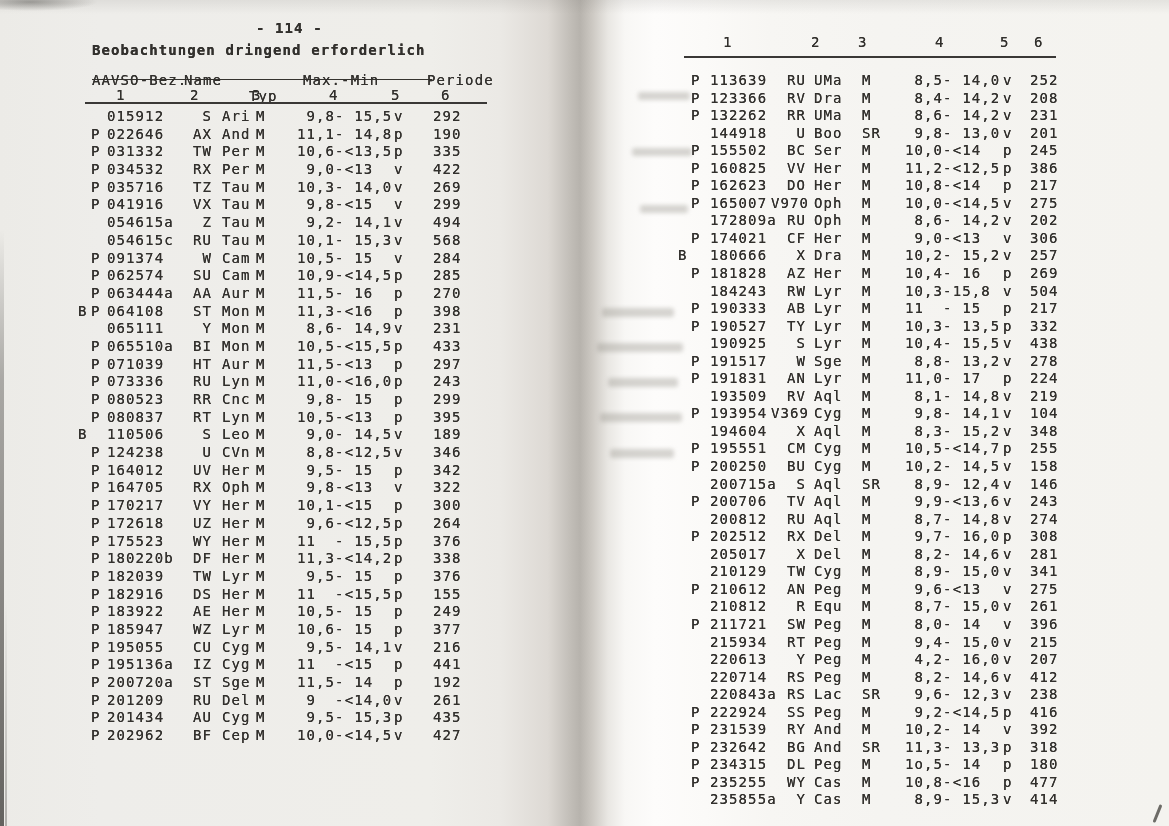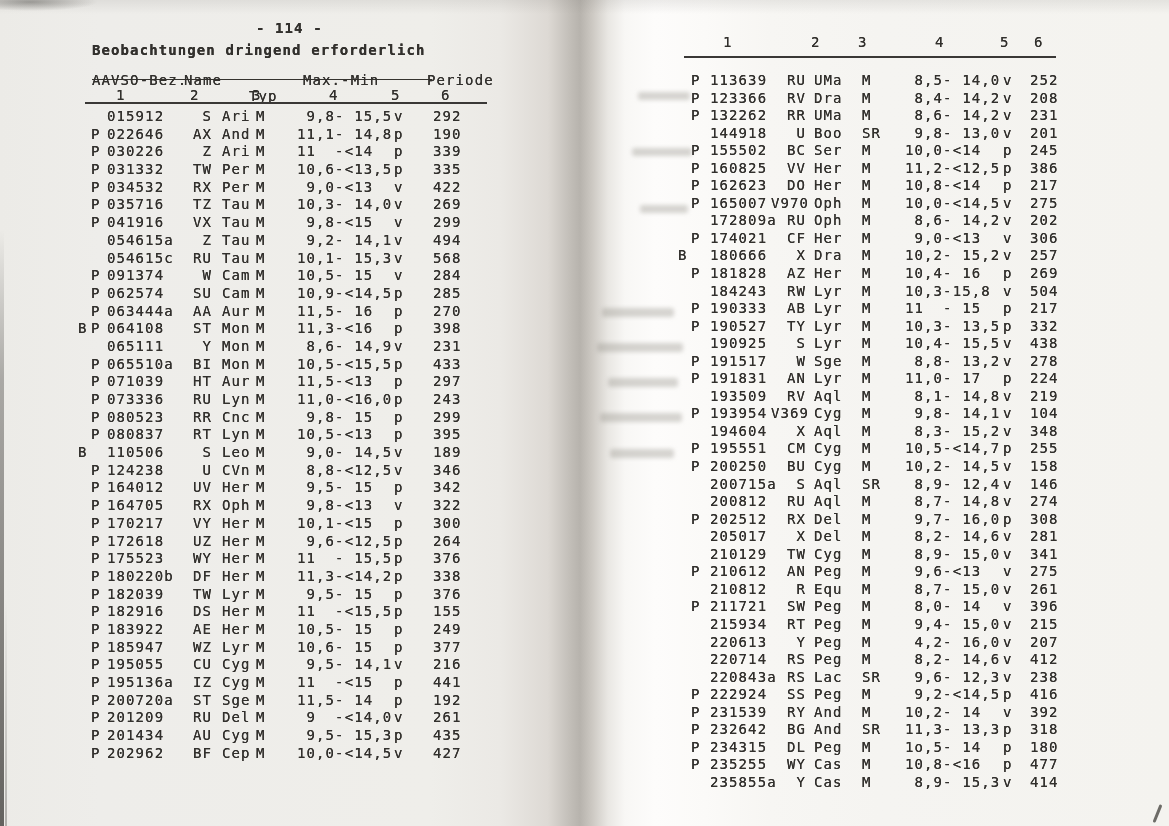--- a/index.html
+++ b/index.html
@@ -86,21 +86,20 @@
   <div class="txt" style="left:811px;top:34px">2</div>
   <div class="txt" style="left:858px;top:34px">3</div>
   <div class="txt" style="left:935px;top:34px">4</div>
   <div class="txt" style="left:1000px;top:34px">5</div>
   <div class="txt" style="left:1034px;top:34px">6</div>
   <div class="hrule hruleR"></div>
 
   <div class="rows rowsL">
       <div class="row"><span class="c c0"></span><span class="c c1"></span><span class="c c2">015912</span><span class="c c3">S</span><span class="c c4">Ari</span><span class="c c5">M</span><span class="c c6"> 9,8- 15,5</span><span class="c c7">v</span><span class="c c8">292</span></div>
       <div class="row"><span class="c c0"></span><span class="c c1">P</span><span class="c c2">022646</span><span class="c c3">AX</span><span class="c c4">And</span><span class="c c5">M</span><span class="c c6">11,1- 14,8</span><span class="c c7">p</span><span class="c c8">190</span></div>
-      <div class="row"><span class="c c0"></span><span class="c c1">P</span><span class="c c2">030226</span><span class="c c3">Z</span><span class="c c4">Ari</span><span class="c c5">M</span><span class="c c6">11  -&lt;14</span><span class="c c7">p</span><span class="c c8">339</span></div>
       <div class="row"><span class="c c0"></span><span class="c c1">P</span><span class="c c2">031332</span><span class="c c3">TW</span><span class="c c4">Per</span><span class="c c5">M</span><span class="c c6">10,6-&lt;13,5</span><span class="c c7">p</span><span class="c c8">335</span></div>
       <div class="row"><span class="c c0"></span><span class="c c1">P</span><span class="c c2">034532</span><span class="c c3">RX</span><span class="c c4">Per</span><span class="c c5">M</span><span class="c c6"> 9,0-&lt;13</span><span class="c c7">v</span><span class="c c8">422</span></div>
       <div class="row"><span class="c c0"></span><span class="c c1">P</span><span class="c c2">035716</span><span class="c c3">TZ</span><span class="c c4">Tau</span><span class="c c5">M</span><span class="c c6">10,3- 14,0</span><span class="c c7">v</span><span class="c c8">269</span></div>
       <div class="row"><span class="c c0"></span><span class="c c1">P</span><span class="c c2">041916</span><span class="c c3">VX</span><span class="c c4">Tau</span><span class="c c5">M</span><span class="c c6"> 9,8-&lt;15</span><span class="c c7">v</span><span class="c c8">299</span></div>
       <div class="row"><span class="c c0"></span><span class="c c1"></span><span class="c c2">054615a</span><span class="c c3">Z</span><span class="c c4">Tau</span><span class="c c5">M</span><span class="c c6"> 9,2- 14,1</span><span class="c c7">v</span><span class="c c8">494</span></div>
       <div class="row"><span class="c c0"></span><span class="c c1"></span><span class="c c2">054615c</span><span class="c c3">RU</span><span class="c c4">Tau</span><span class="c c5">M</span><span class="c c6">10,1- 15,3</span><span class="c c7">v</span><span class="c c8">568</span></div>
       <div class="row"><span class="c c0"></span><span class="c c1">P</span><span class="c c2">091374</span><span class="c c3">W</span><span class="c c4">Cam</span><span class="c c5">M</span><span class="c c6">10,5- 15</span><span class="c c7">v</span><span class="c c8">284</span></div>
       <div class="row"><span class="c c0"></span><span class="c c1">P</span><span class="c c2">062574</span><span class="c c3">SU</span><span class="c c4">Cam</span><span class="c c5">M</span><span class="c c6">10,9-&lt;14,5</span><span class="c c7">p</span><span class="c c8">285</span></div>
       <div class="row"><span class="c c0"></span><span class="c c1">P</span><span class="c c2">063444a</span><span class="c c3">AA</span><span class="c c4">Aur</span><span class="c c5">M</span><span class="c c6">11,5- 16</span><span class="c c7">p</span><span class="c c8">270</span></div>
       <div class="row"><span class="c c0">B</span><span class="c c1">P</span><span class="c c2">064108</span><span class="c c3">ST</span><span class="c c4">Mon</span><span class="c c5">M</span><span class="c c6">11,3-&lt;16</span><span class="c c7">p</span><span class="c c8">398</span></div>
@@ -147,20 +146,21 @@
       <div class="row"><span class="c c0"></span><span class="c c1">P</span><span class="c c2">190527</span><span class="c c3">TY</span><span class="c c4">Lyr</span><span class="c c5">M</span><span class="c c6">10,3- 13,5</span><span class="c c7">p</span><span class="c c8">332</span></div>
       <div class="row"><span class="c c0"></span><span class="c c1"></span><span class="c c2">190925</span><span class="c c3">S</span><span class="c c4">Lyr</span><span class="c c5">M</span><span class="c c6">10,4- 15,5</span><span class="c c7">v</span><span class="c c8">438</span></div>
       <div class="row"><span class="c c0"></span><span class="c c1">P</span><span class="c c2">191517</span><span class="c c3">W</span><span class="c c4">Sge</span><span class="c c5">M</span><span class="c c6"> 8,8- 13,2</span><span class="c c7">v</span><span class="c c8">278</span></div>
       <div class="row"><span class="c c0"></span><span class="c c1">P</span><span class="c c2">191831</span><span class="c c3">AN</span><span class="c c4">Lyr</span><span class="c c5">M</span><span class="c c6">11,0- 17</span><span class="c c7">p</span><span class="c c8">224</span></div>
       <div class="row"><span class="c c0"></span><span class="c c1"></span><span class="c c2">193509</span><span class="c c3">RV</span><span class="c c4">Aql</span><span class="c c5">M</span><span class="c c6"> 8,1- 14,8</span><span class="c c7">v</span><span class="c c8">219</span></div>
       <div class="row"><span class="c c0"></span><span class="c c1">P</span><span class="c c2">193954</span><span class="c c3">V369</span><span class="c c4">Cyg</span><span class="c c5">M</span><span class="c c6"> 9,8- 14,1</span><span class="c c7">v</span><span class="c c8">104</span></div>
       <div class="row"><span class="c c0"></span><span class="c c1"></span><span class="c c2">194604</span><span class="c c3">X</span><span class="c c4">Aql</span><span class="c c5">M</span><span class="c c6"> 8,3- 15,2</span><span class="c c7">v</span><span class="c c8">348</span></div>
       <div class="row"><span class="c c0"></span><span class="c c1">P</span><span class="c c2">195551</span><span class="c c3">CM</span><span class="c c4">Cyg</span><span class="c c5">M</span><span class="c c6">10,5-&lt;14,7</span><span class="c c7">p</span><span class="c c8">255</span></div>
       <div class="row"><span class="c c0"></span><span class="c c1">P</span><span class="c c2">200250</span><span class="c c3">BU</span><span class="c c4">Cyg</span><span class="c c5">M</span><span class="c c6">10,2- 14,5</span><span class="c c7">v</span><span class="c c8">158</span></div>
       <div class="row"><span class="c c0"></span><span class="c c1"></span><span class="c c2">200715a</span><span class="c c3">S</span><span class="c c4">Aql</span><span class="c c5">SR</span><span class="c c6"> 8,9- 12,4</span><span class="c c7">v</span><span class="c c8">146</span></div>
+      <div class="row"><span class="c c0"></span><span class="c c1">P</span><span class="c c2">200706</span><span class="c c3">TV</span><span class="c c4">Aql</span><span class="c c5">M</span><span class="c c6"> 9,9-&lt;13,6</span><span class="c c7">v</span><span class="c c8">243</span></div>
       <div class="row"><span class="c c0"></span><span class="c c1"></span><span class="c c2">200812</span><span class="c c3">RU</span><span class="c c4">Aql</span><span class="c c5">M</span><span class="c c6"> 8,7- 14,8</span><span class="c c7">v</span><span class="c c8">274</span></div>
       <div class="row"><span class="c c0"></span><span class="c c1">P</span><span class="c c2">202512</span><span class="c c3">RX</span><span class="c c4">Del</span><span class="c c5">M</span><span class="c c6"> 9,7- 16,0</span><span class="c c7">p</span><span class="c c8">308</span></div>
       <div class="row"><span class="c c0"></span><span class="c c1"></span><span class="c c2">205017</span><span class="c c3">X</span><span class="c c4">Del</span><span class="c c5">M</span><span class="c c6"> 8,2- 14,6</span><span class="c c7">v</span><span class="c c8">281</span></div>
       <div class="row"><span class="c c0"></span><span class="c c1"></span><span class="c c2">210129</span><span class="c c3">TW</span><span class="c c4">Cyg</span><span class="c c5">M</span><span class="c c6"> 8,9- 15,0</span><span class="c c7">v</span><span class="c c8">341</span></div>
       <div class="row"><span class="c c0"></span><span class="c c1">P</span><span class="c c2">210612</span><span class="c c3">AN</span><span class="c c4">Peg</span><span class="c c5">M</span><span class="c c6"> 9,6-&lt;13</span><span class="c c7">v</span><span class="c c8">275</span></div>
       <div class="row"><span class="c c0"></span><span class="c c1"></span><span class="c c2">210812</span><span class="c c3">R</span><span class="c c4">Equ</span><span class="c c5">M</span><span class="c c6"> 8,7- 15,0</span><span class="c c7">v</span><span class="c c8">261</span></div>
       <div class="row"><span class="c c0"></span><span class="c c1">P</span><span class="c c2">211721</span><span class="c c3">SW</span><span class="c c4">Peg</span><span class="c c5">M</span><span class="c c6"> 8,0- 14</span><span class="c c7">v</span><span class="c c8">396</span></div>
       <div class="row"><span class="c c0"></span><span class="c c1"></span><span class="c c2">215934</span><span class="c c3">RT</span><span class="c c4">Peg</span><span class="c c5">M</span><span class="c c6"> 9,4- 15,0</span><span class="c c7">v</span><span class="c c8">215</span></div>
       <div class="row"><span class="c c0"></span><span class="c c1"></span><span class="c c2">220613</span><span class="c c3">Y</span><span class="c c4">Peg</span><span class="c c5">M</span><span class="c c6"> 4,2- 16,0</span><span class="c c7">v</span><span class="c c8">207</span></div>
       <div class="row"><span class="c c0"></span><span class="c c1"></span><span class="c c2">220714</span><span class="c c3">RS</span><span class="c c4">Peg</span><span class="c c5">M</span><span class="c c6"> 8,2- 14,6</span><span class="c c7">v</span><span class="c c8">412</span></div>

